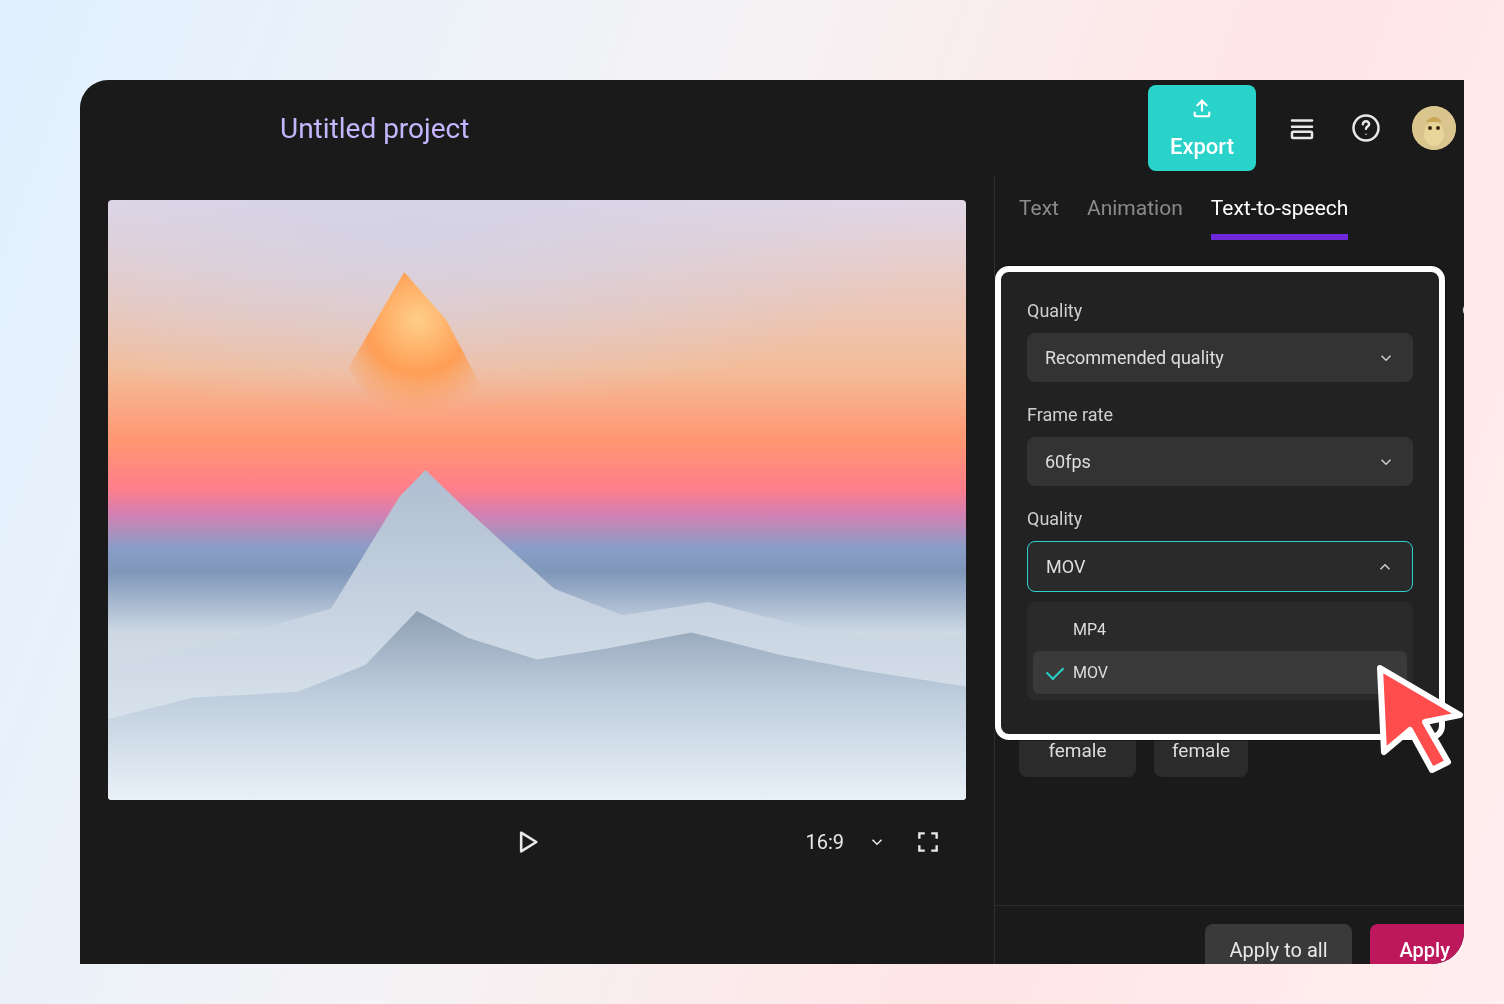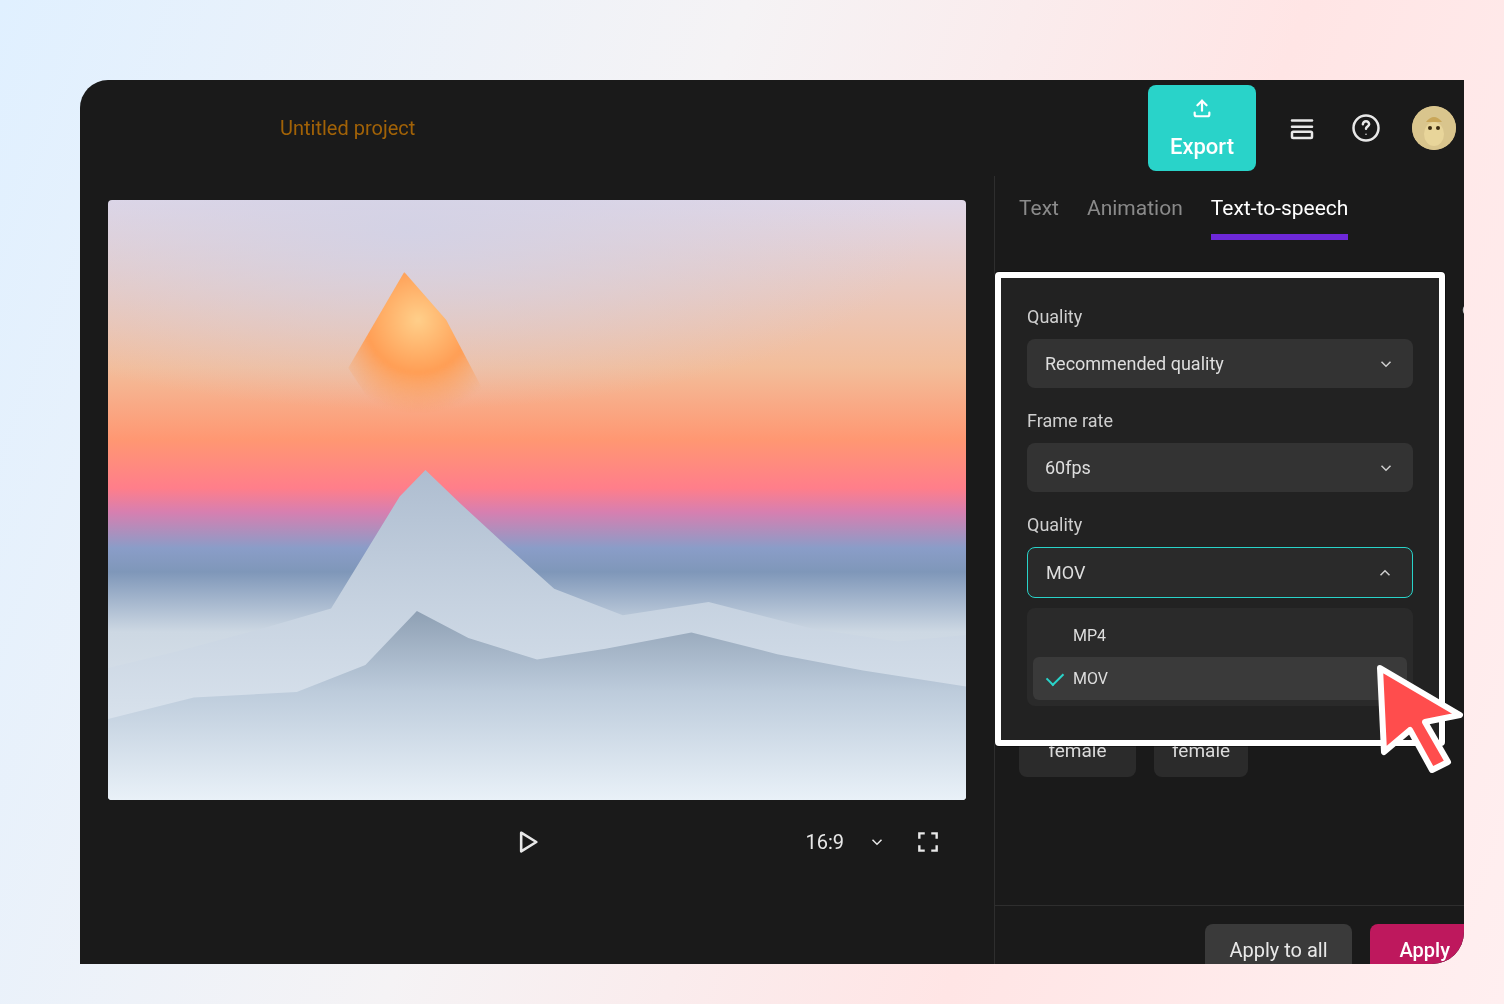--- a/index.html
+++ b/index.html
@@ -32,22 +32,22 @@
   }
   
   .topbar {
     display: flex;
     align-items: center;
     justify-content: space-between;
     padding: 22px 48px 22px 200px;
     height: 96px;
   }
   .project-title {
-    font-size: 20px;
-    color: #a16207;
+    font-size: 28px;
+    color: #c4b5fd;
   }
   .topbar-right {
     display: flex;
     align-items: center;
     gap: 28px;
   }
   .export-btn {
     display: flex;
     align-items: center;
     gap: 10px;
@@ -222,26 +222,26 @@
     position:absolute;
     right:24px;
     bottom:6px;
     display:flex;
     align-items:center;
     gap:18px;
   }
   
   .export-popover {
     position:absolute;
-    top:232px;
+    top:226px;
     left:955px;
     width:450px;
     background:#222;
     border:6px solid #fff;
-    border-radius:4px;
+    border-radius:14px;
     padding:28px 26px 34px 26px;
     z-index:20;
     color:#dedede;
     box-shadow: 0 0 0 1px rgba(0,0,0,0.4);
   }
   .pop-label { font-size:18px; color:#cfcfcf; margin-bottom:12px; margin-top:22px; }
   .pop-label:first-child { margin-top:0; }
   .pop-select {
     background:#333;
     border-radius:8px;

